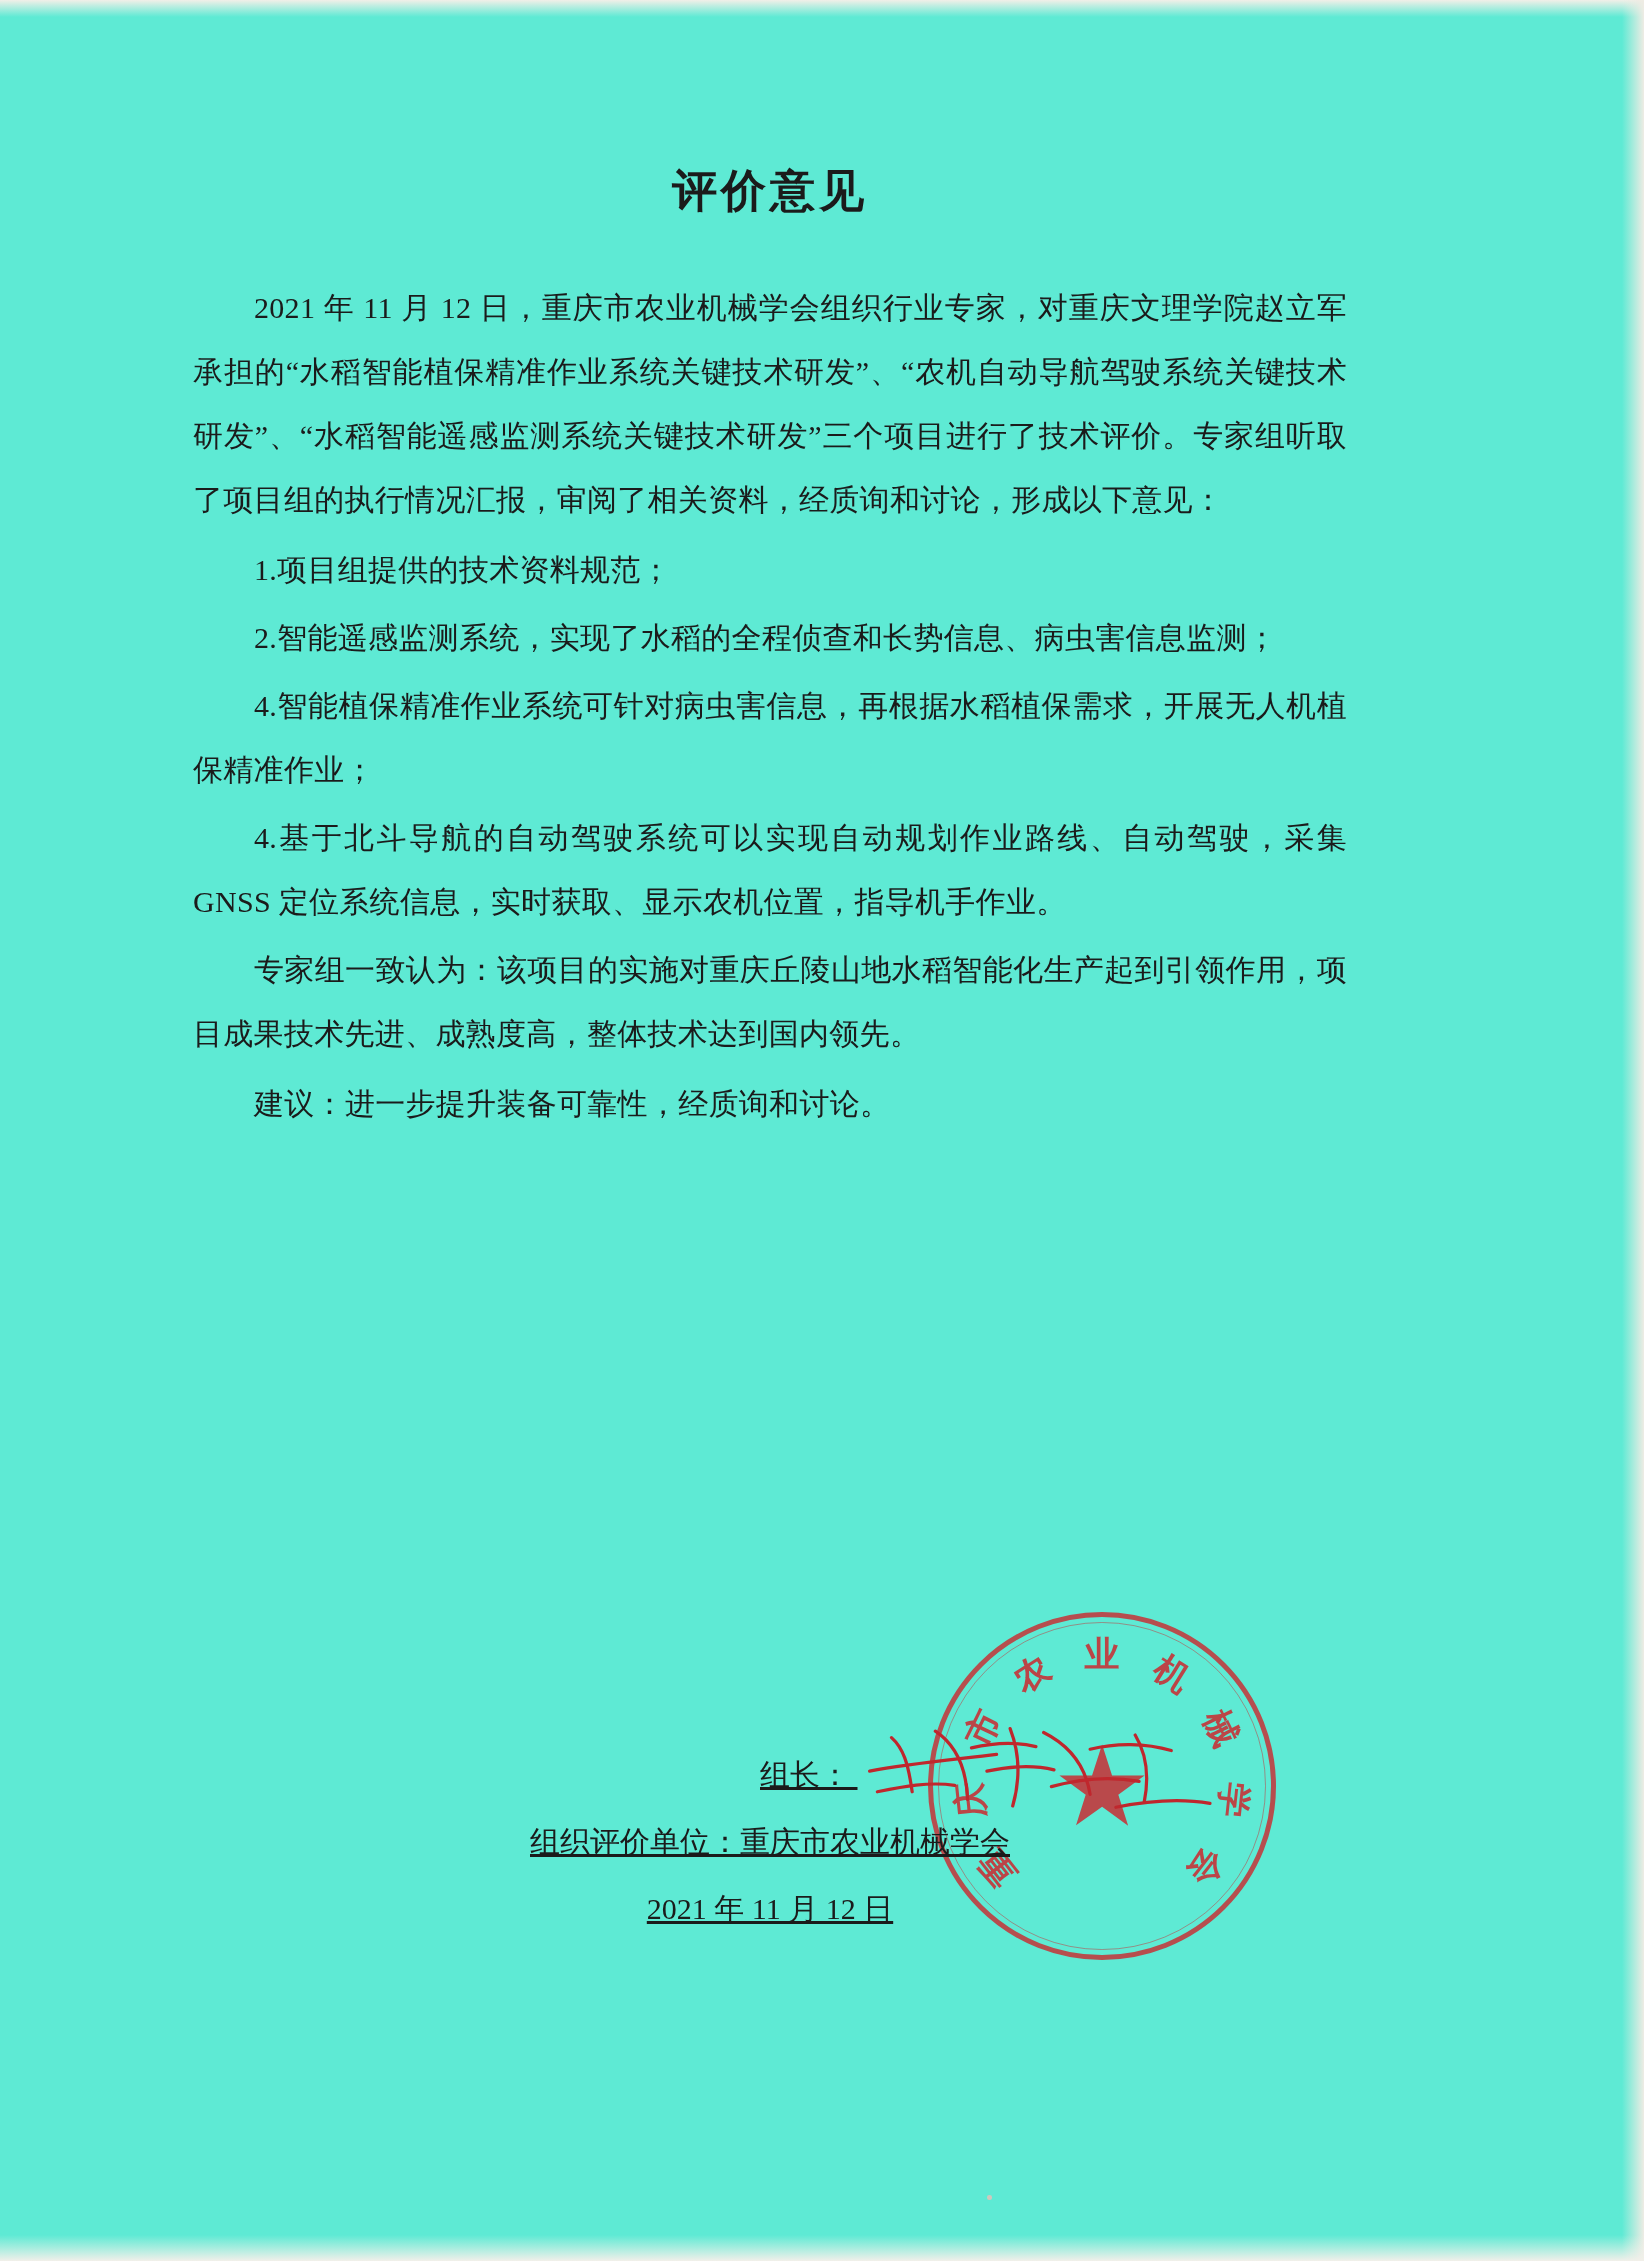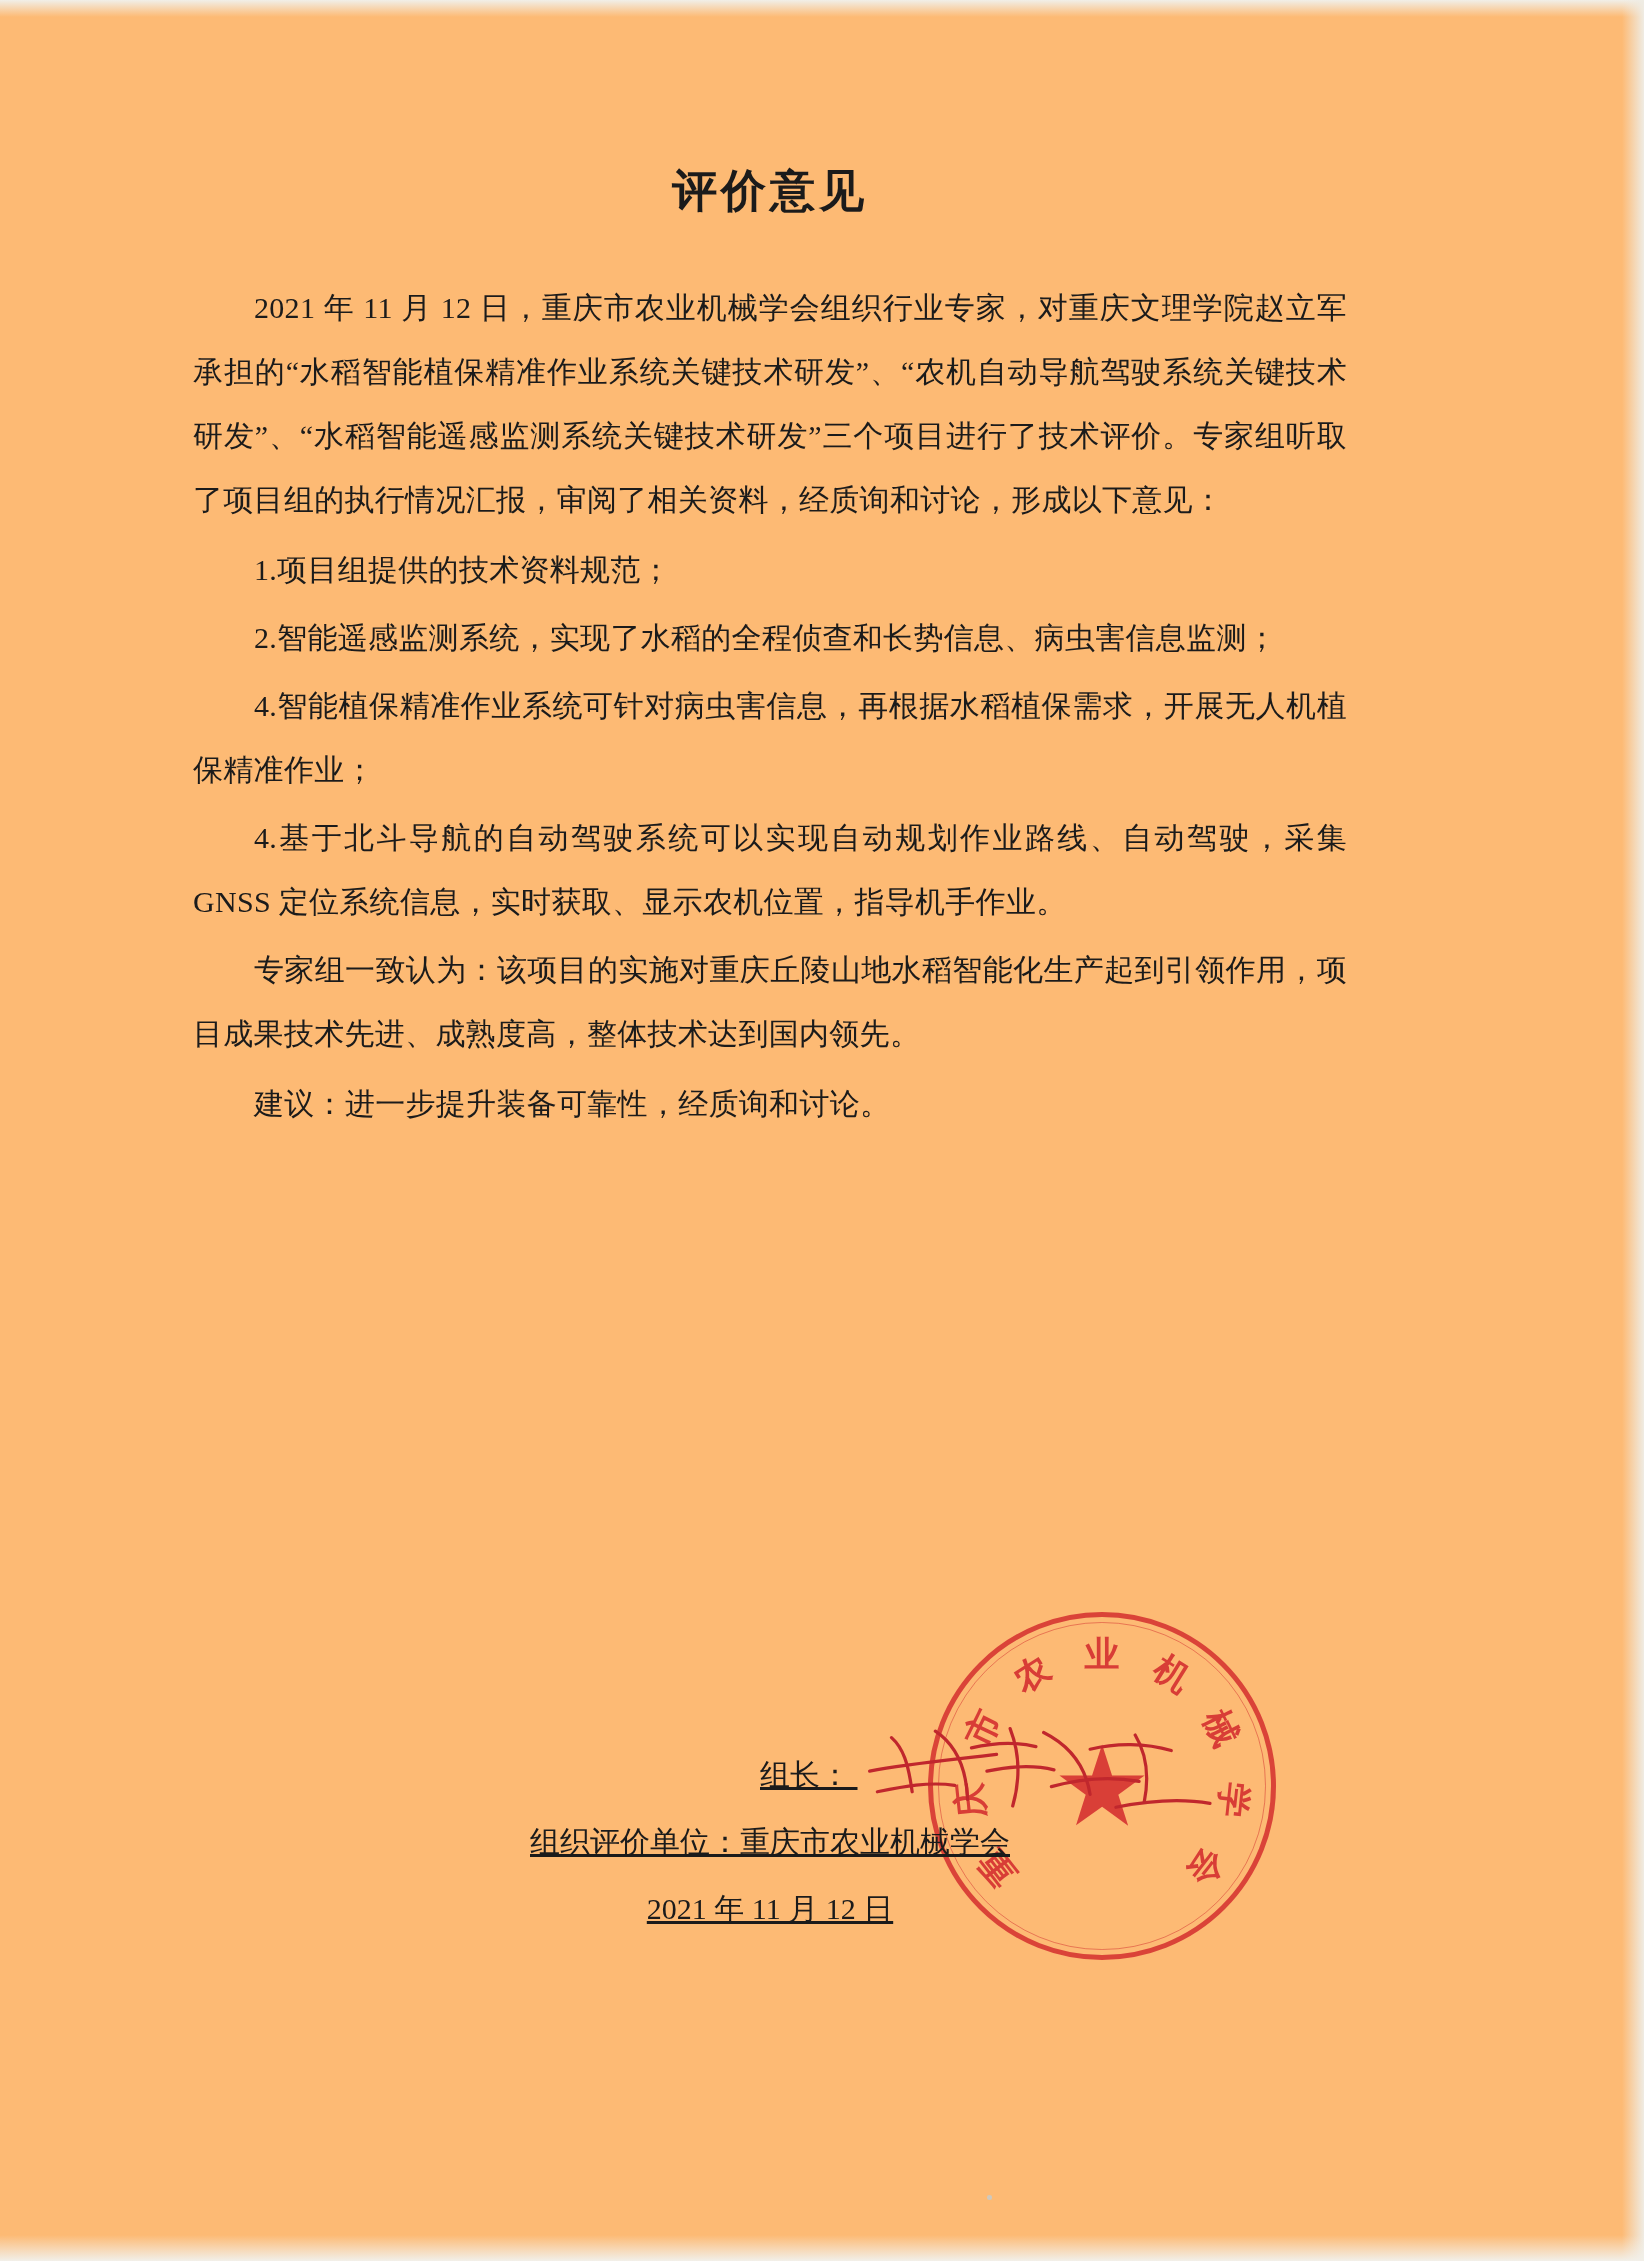--- a/index.html
+++ b/index.html
@@ -8,21 +8,21 @@
     background: #ffffff;
   }
   body {
     font-family: "Liberation Serif", "DejaVu Serif", serif;
     color: #1b1b1b;
   }
   #page {
     position: relative;
     width: 1644px;
     height: 2261px;
-    background: #fdba74;
+    background: #5eead4;
     overflow: hidden;
   }
   
   .scan-edge-top {
     position: absolute;
     left: 0; top: 0; width: 1644px; height: 17px;
     background: linear-gradient(to bottom, #f1efe8, rgba(253,253,251,0));
     pointer-events: none;
   }
   .scan-edge-right {

